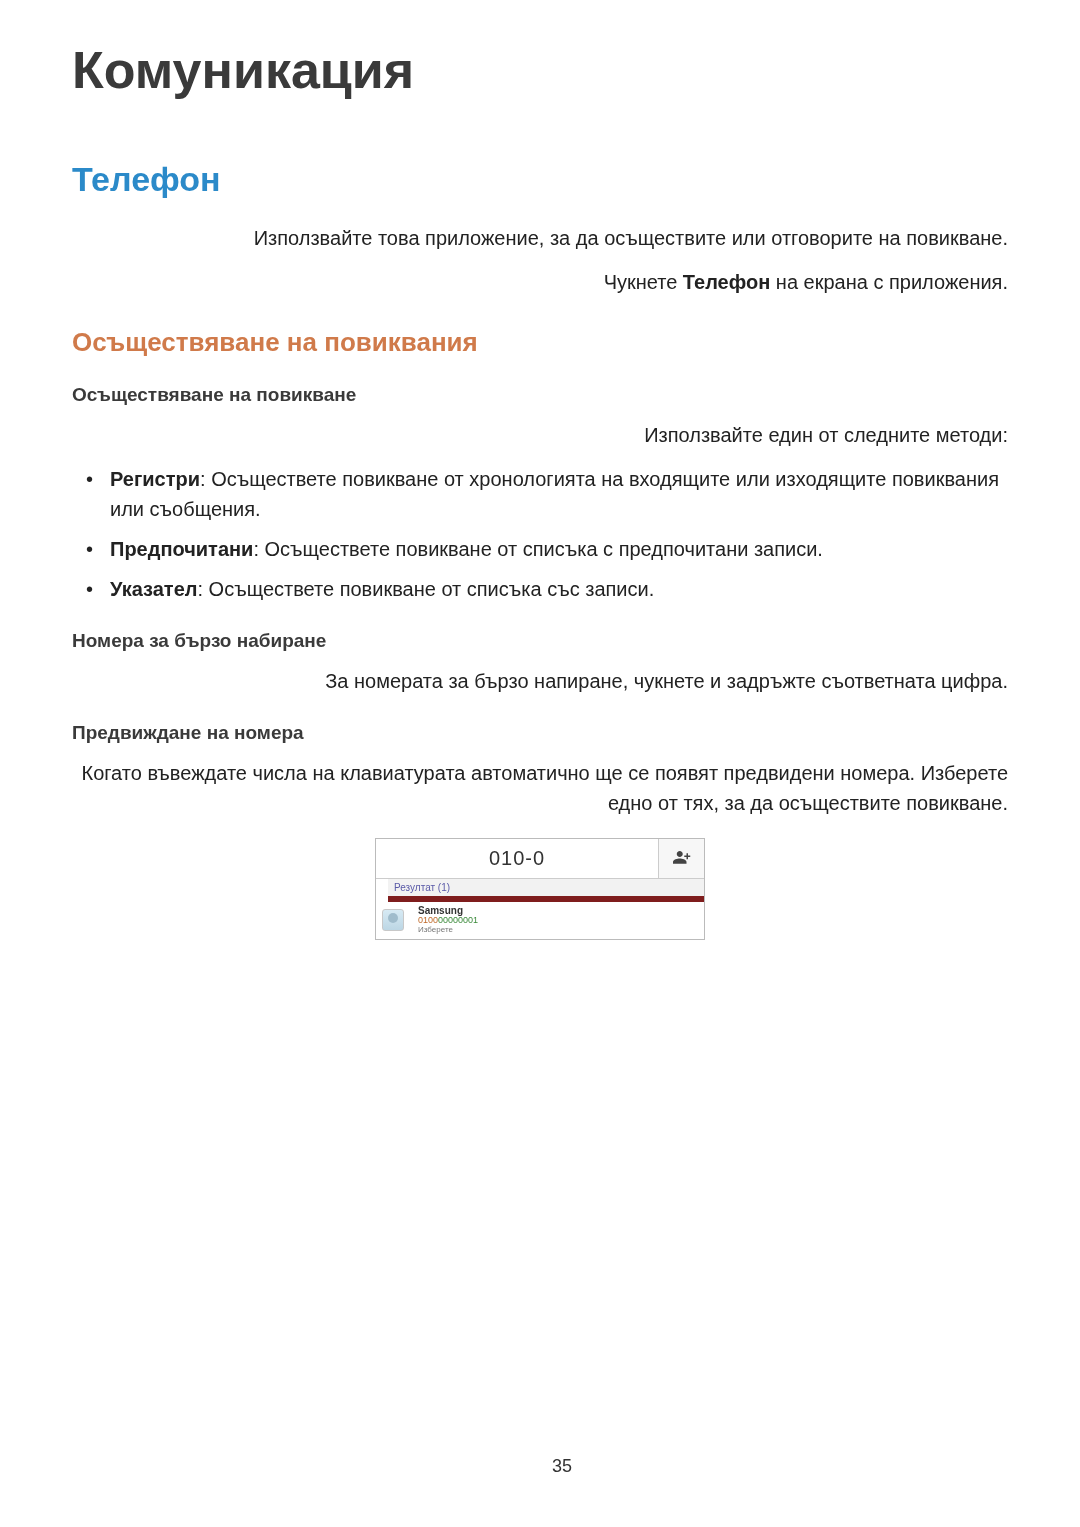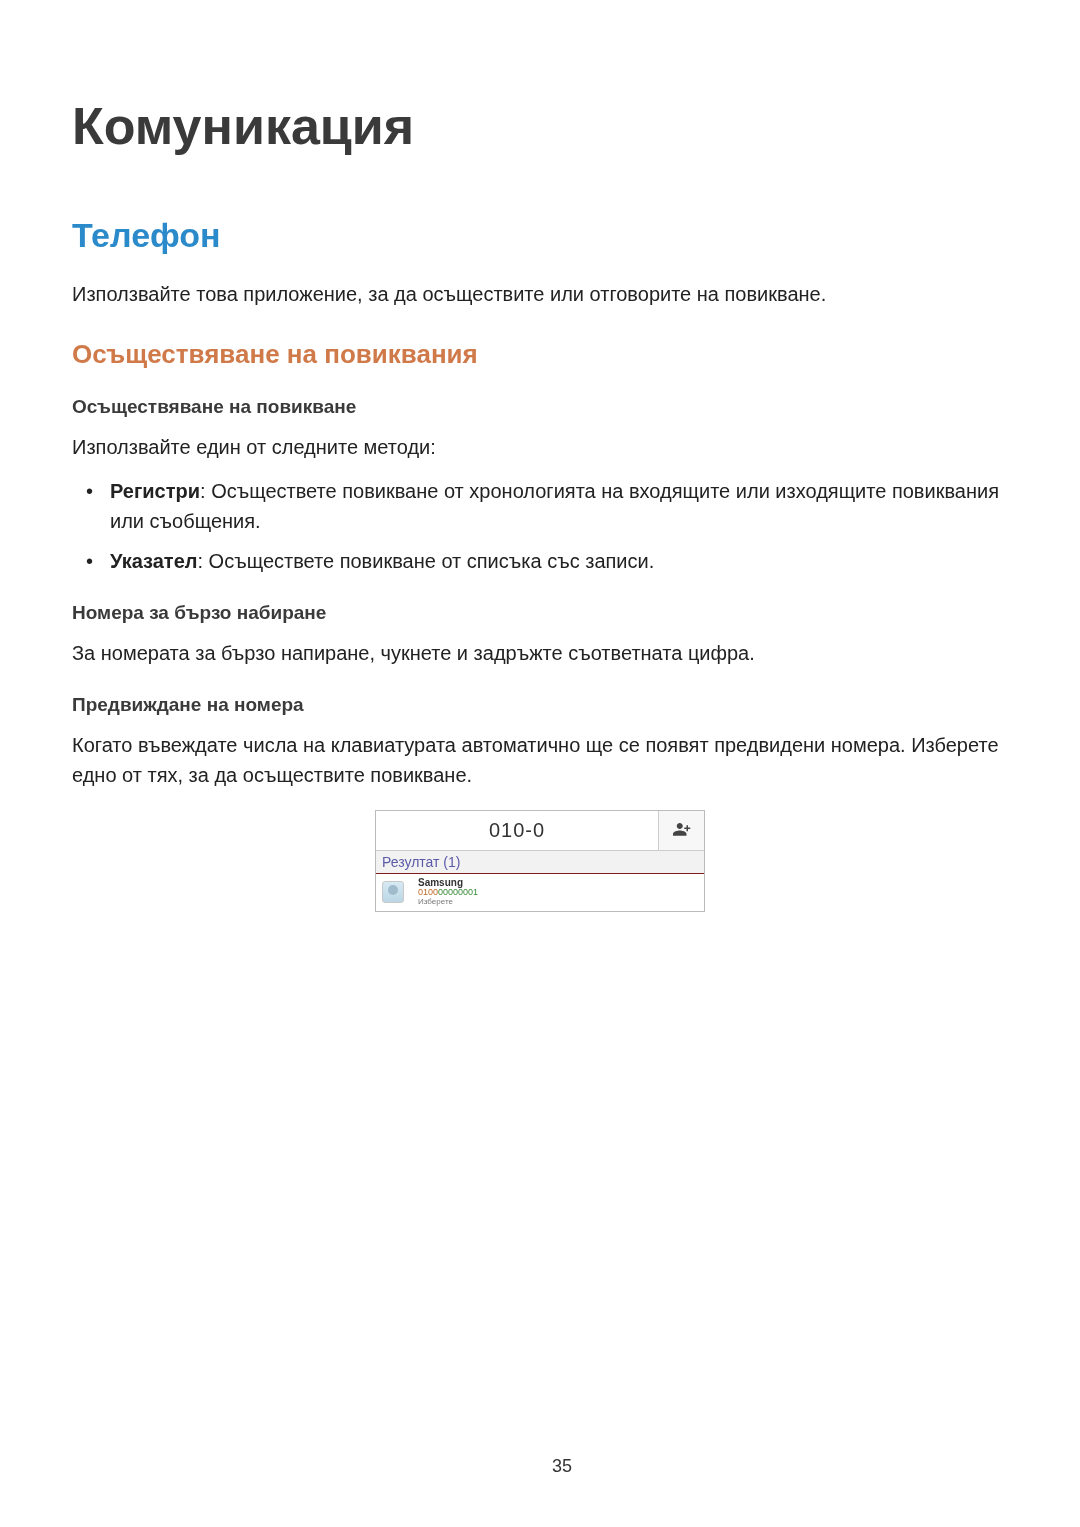--- a/index.html
+++ b/index.html
@@ -5,21 +5,21 @@
   * { box-sizing: border-box; margin: 0; padding: 0; }
   body {
     width: 1080px;
     height: 1527px;
     background: #fff;
     font-family: Arial, Helvetica, sans-serif;
     color: #222;
     position: relative;
   }
   .page {
-    padding: 96px 72px 40px 72px;
+    padding: 40px 72px 40px 72px;
   }
   .h1 {
     font-size: 52px;
     font-weight: bold;
     color: #3a3a3a;
     margin-bottom: 60px;
   }
   .h2 {
     font-size: 34px;
     font-weight: bold;
@@ -37,20 +37,21 @@
     font-size: 19px;
     font-weight: bold;
     color: #3a3a3a;
     margin-top: 26px;
     margin-bottom: 14px;
   }
   .para {
     font-size: 20px;
     line-height: 1.5;
     margin-bottom: 14px;
+    text-align: right;
   }
   .bold { font-weight: bold; }
   ul.bullets {
     list-style: none;
     padding-left: 34px;
     margin-bottom: 10px;
   }
   ul.bullets li {
     position: relative;
     font-size: 20px;
@@ -99,25 +100,26 @@
   }
   .add-contact {
     width: 46px;
     border-left: 1px solid #ccc;
     display: flex;
     align-items: center;
     justify-content: center;
     background: #f7f7f7;
   }
   .results-bar {
-    font-size: 14px;
+    font-size: 10px;
     color: #5a5aa8;
     padding: 3px 6px;
-    border-bottom: 1px solid #7f1d1d;
+    border-bottom: 6px solid #7f1d1d;
     background: #f2f2f2;
+    margin-left: 12px;
   }
   .result-row {
     display: flex;
     align-items: center;
     padding: 3px 6px 4px;
     gap: 14px;
   }
   .avatar {
     width: 22px; height: 22px;
     border-radius: 3px;
@@ -152,30 +154,36 @@
 </head>
 <body>
 
 <div class="page">
   <div class="h1">Комуникация</div>
 
   <div class="h2">Телефон</div>
 
   <p class="para">Използвайте това приложение, за да осъществите или отговорите на повикване.</p>
 
+  <p class="para">
+    <span>Чукнете </span><span class="bold">Телефон</span><span> на екрана с приложения.</span>
+  </p>
 
   <div class="h3">Осъществяване на повиквания</div>
 
   <div class="h4">Осъществяване на повикване</div>
 
   <p class="para">Използвайте един от следните методи:</p>
 
   <ul class="bullets">
     <li>
       <span class="bold">Регистри</span><span>: Осъществете повикване от хронологията на входящите или изходящите повиквания или съобщения.</span>
+    </li>
+    <li>
+      <span class="bold">Предпочитани</span><span>: Осъществете повикване от списъка с предпочитани записи.</span>
     </li>
     <li>
       <span class="bold">Указател</span><span>: Осъществете повикване от списъка със записи.</span>
     </li>
   </ul>
 
   <div class="h4">Номера за бързо набиране</div>
   <p class="para">За номерата за бързо напиране, чукнете и задръжте съответната цифра.</p>
 
   <div class="h4">Предвиждане на номера</div>

